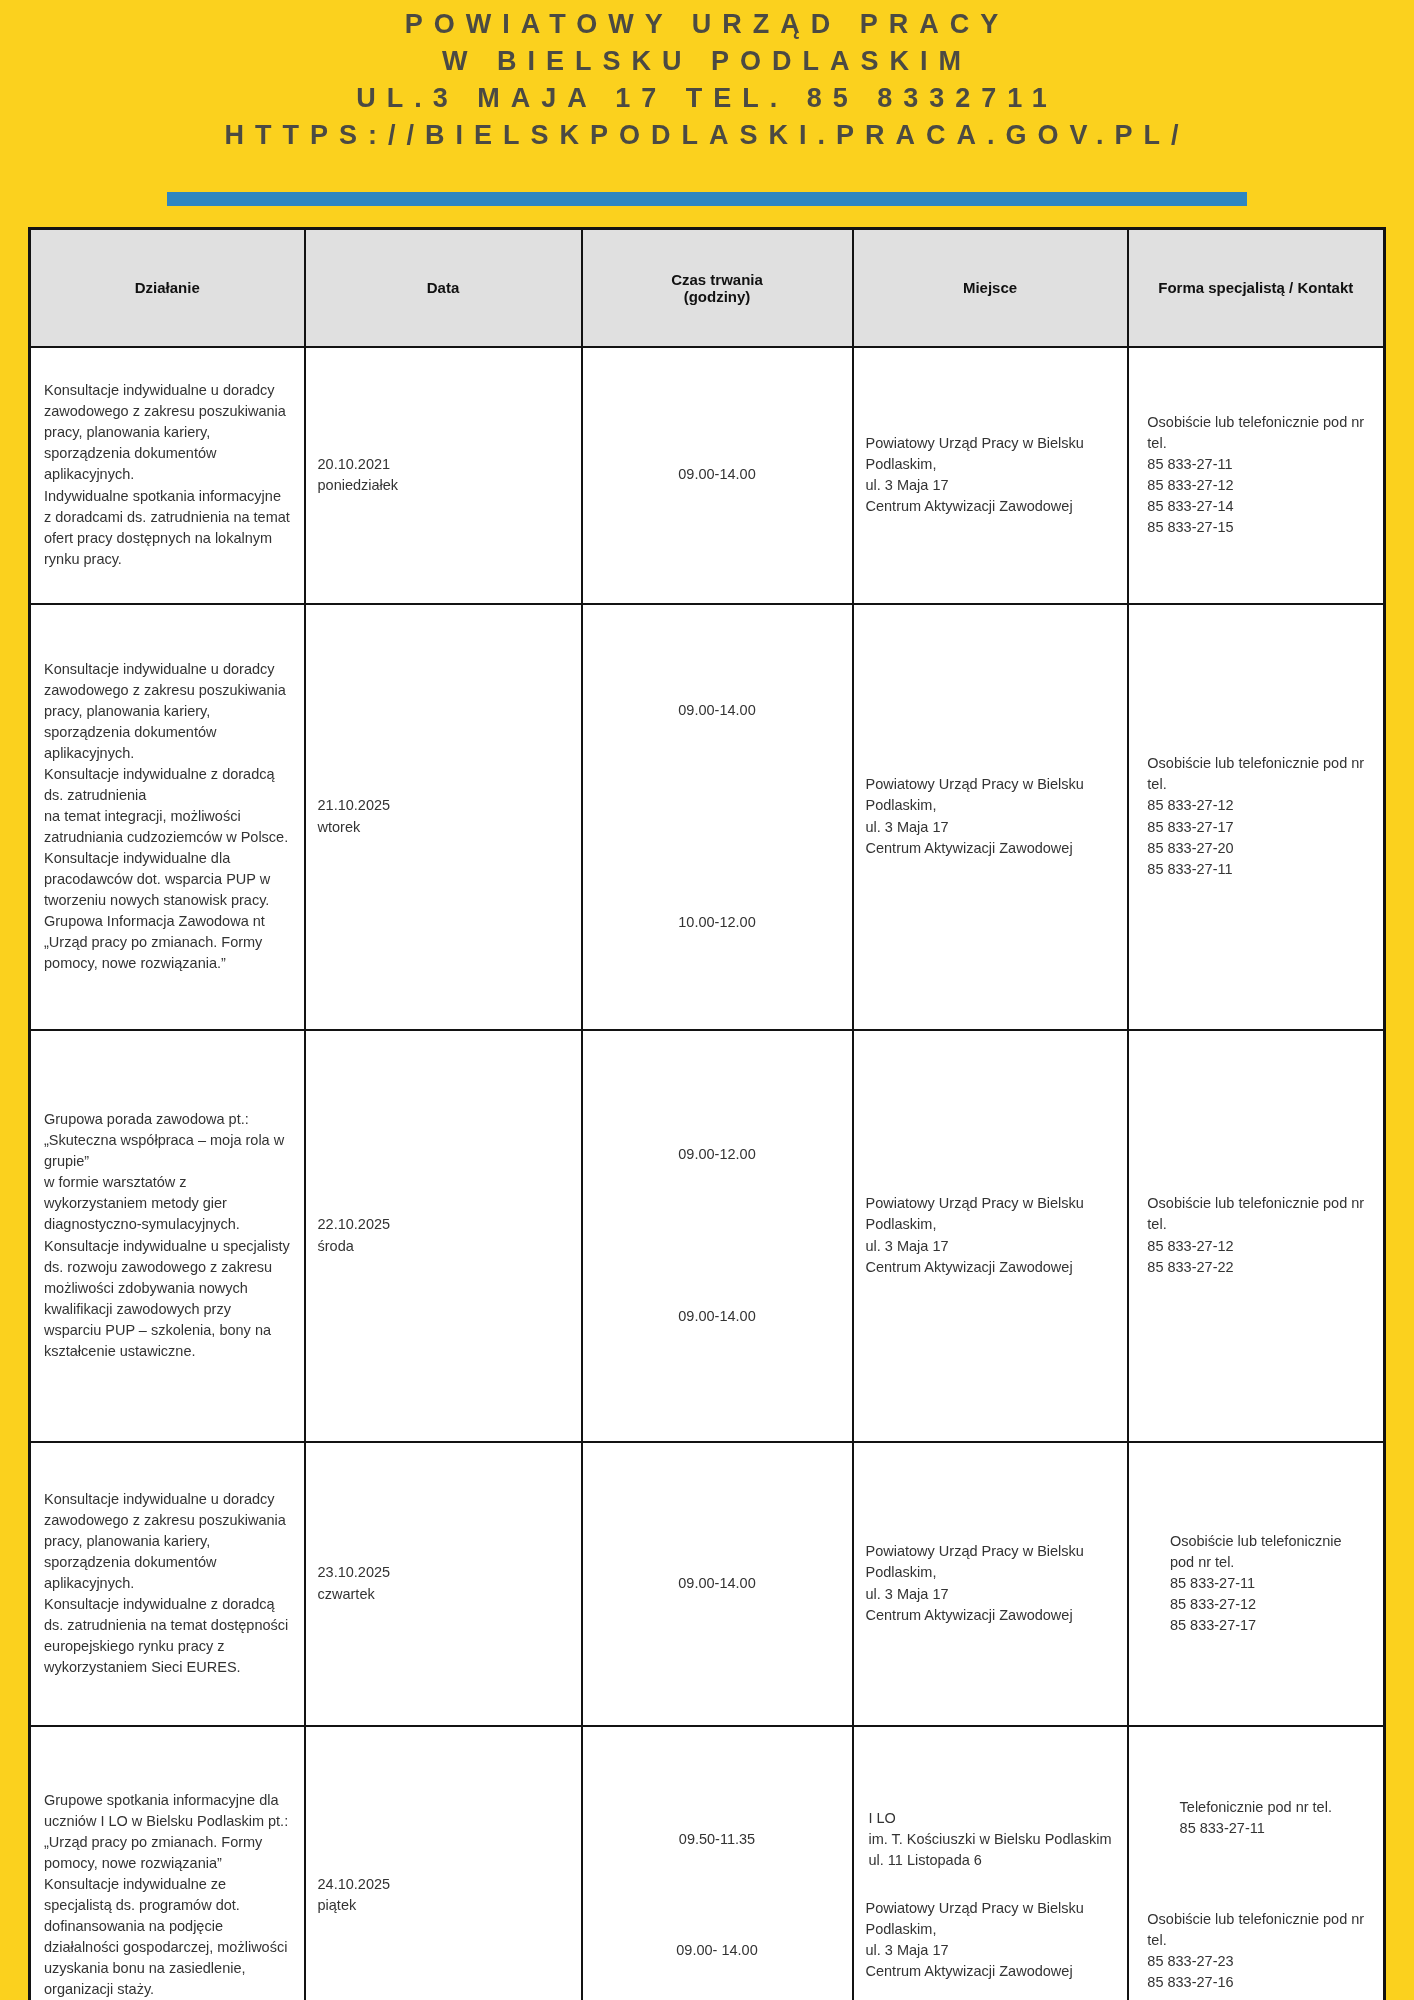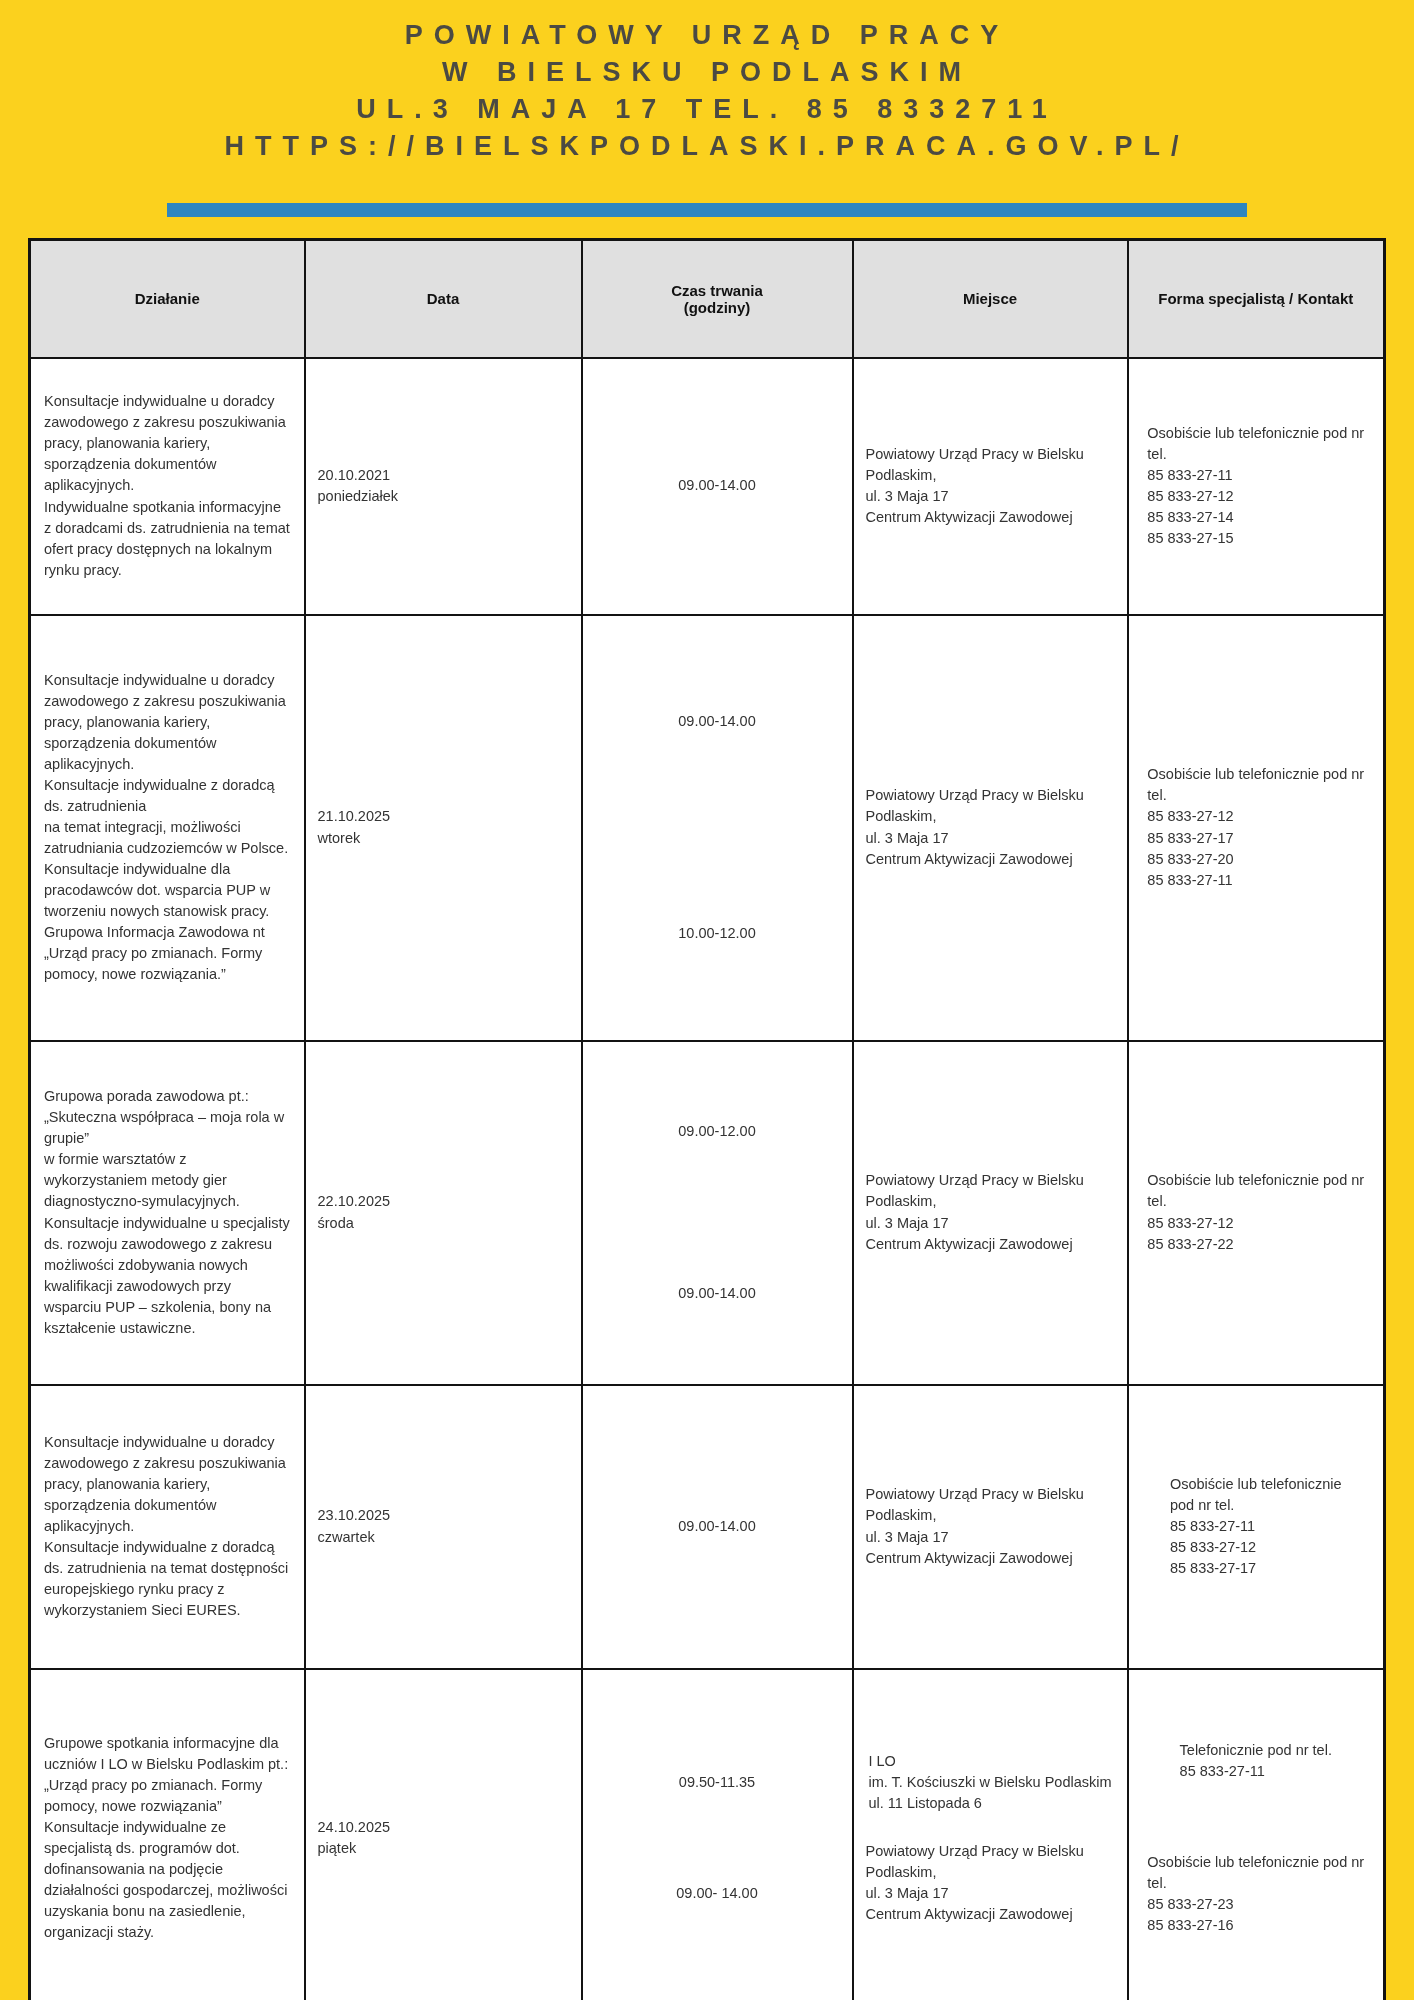--- a/index.html
+++ b/index.html
@@ -11,21 +11,21 @@
     --border:#131313;
   }
   *{box-sizing:border-box;}
   html,body{margin:0;padding:0;}
   body{
     width:1414px;height:2000px;
     background:var(--page-bg);
     font-family:"Liberation Sans","DejaVu Sans",sans-serif;
     overflow:hidden;
   }
-  .poster-header{padding-top:17px;text-align:center;}
+  .poster-header{padding-top:6px;text-align:center;}
   .title-line{
     font-size:27px;font-weight:bold;letter-spacing:11px;
     line-height:37px;color:var(--title-text);white-space:nowrap;
   }
   .divider{width:1080px;height:14px;background:var(--divider);margin:38px auto 0;}
   table{
     width:1355px;margin:21px auto 0;
     border-collapse:collapse;table-layout:fixed;
     background:#ffffff;border:3px solid var(--border);
   }
@@ -38,21 +38,21 @@
     white-space:pre-line;padding:4px 10px;
   }
   td{
     vertical-align:middle;
     font-size:14.5px;line-height:1.45;color:var(--cell-text);
     padding:8px 12px;white-space:pre-line;
   }
   td.c-dzialanie{text-align:left;padding:10px 12px 10px 13px;}
   tr.r1{height:257px;}
   tr.r2{height:426px;}
-  tr.r3{height:344px;}
+  tr.r3{height:412px;}
   tr.r4{height:284px;}
   tr.r5{height:339px;}
   .stack{display:flex;flex-direction:column;align-items:center;justify-content:center;}
   .gap-190{gap:190px}.gap-140{gap:140px}.gap-90{gap:90px}.gap-45{gap:27px}.gap-70{gap:70px}
 </style>
 </head>
 <body>
 
 <header class="poster-header">
   <div class="title-line">POWIATOWY URZĄD PRACY</div>

